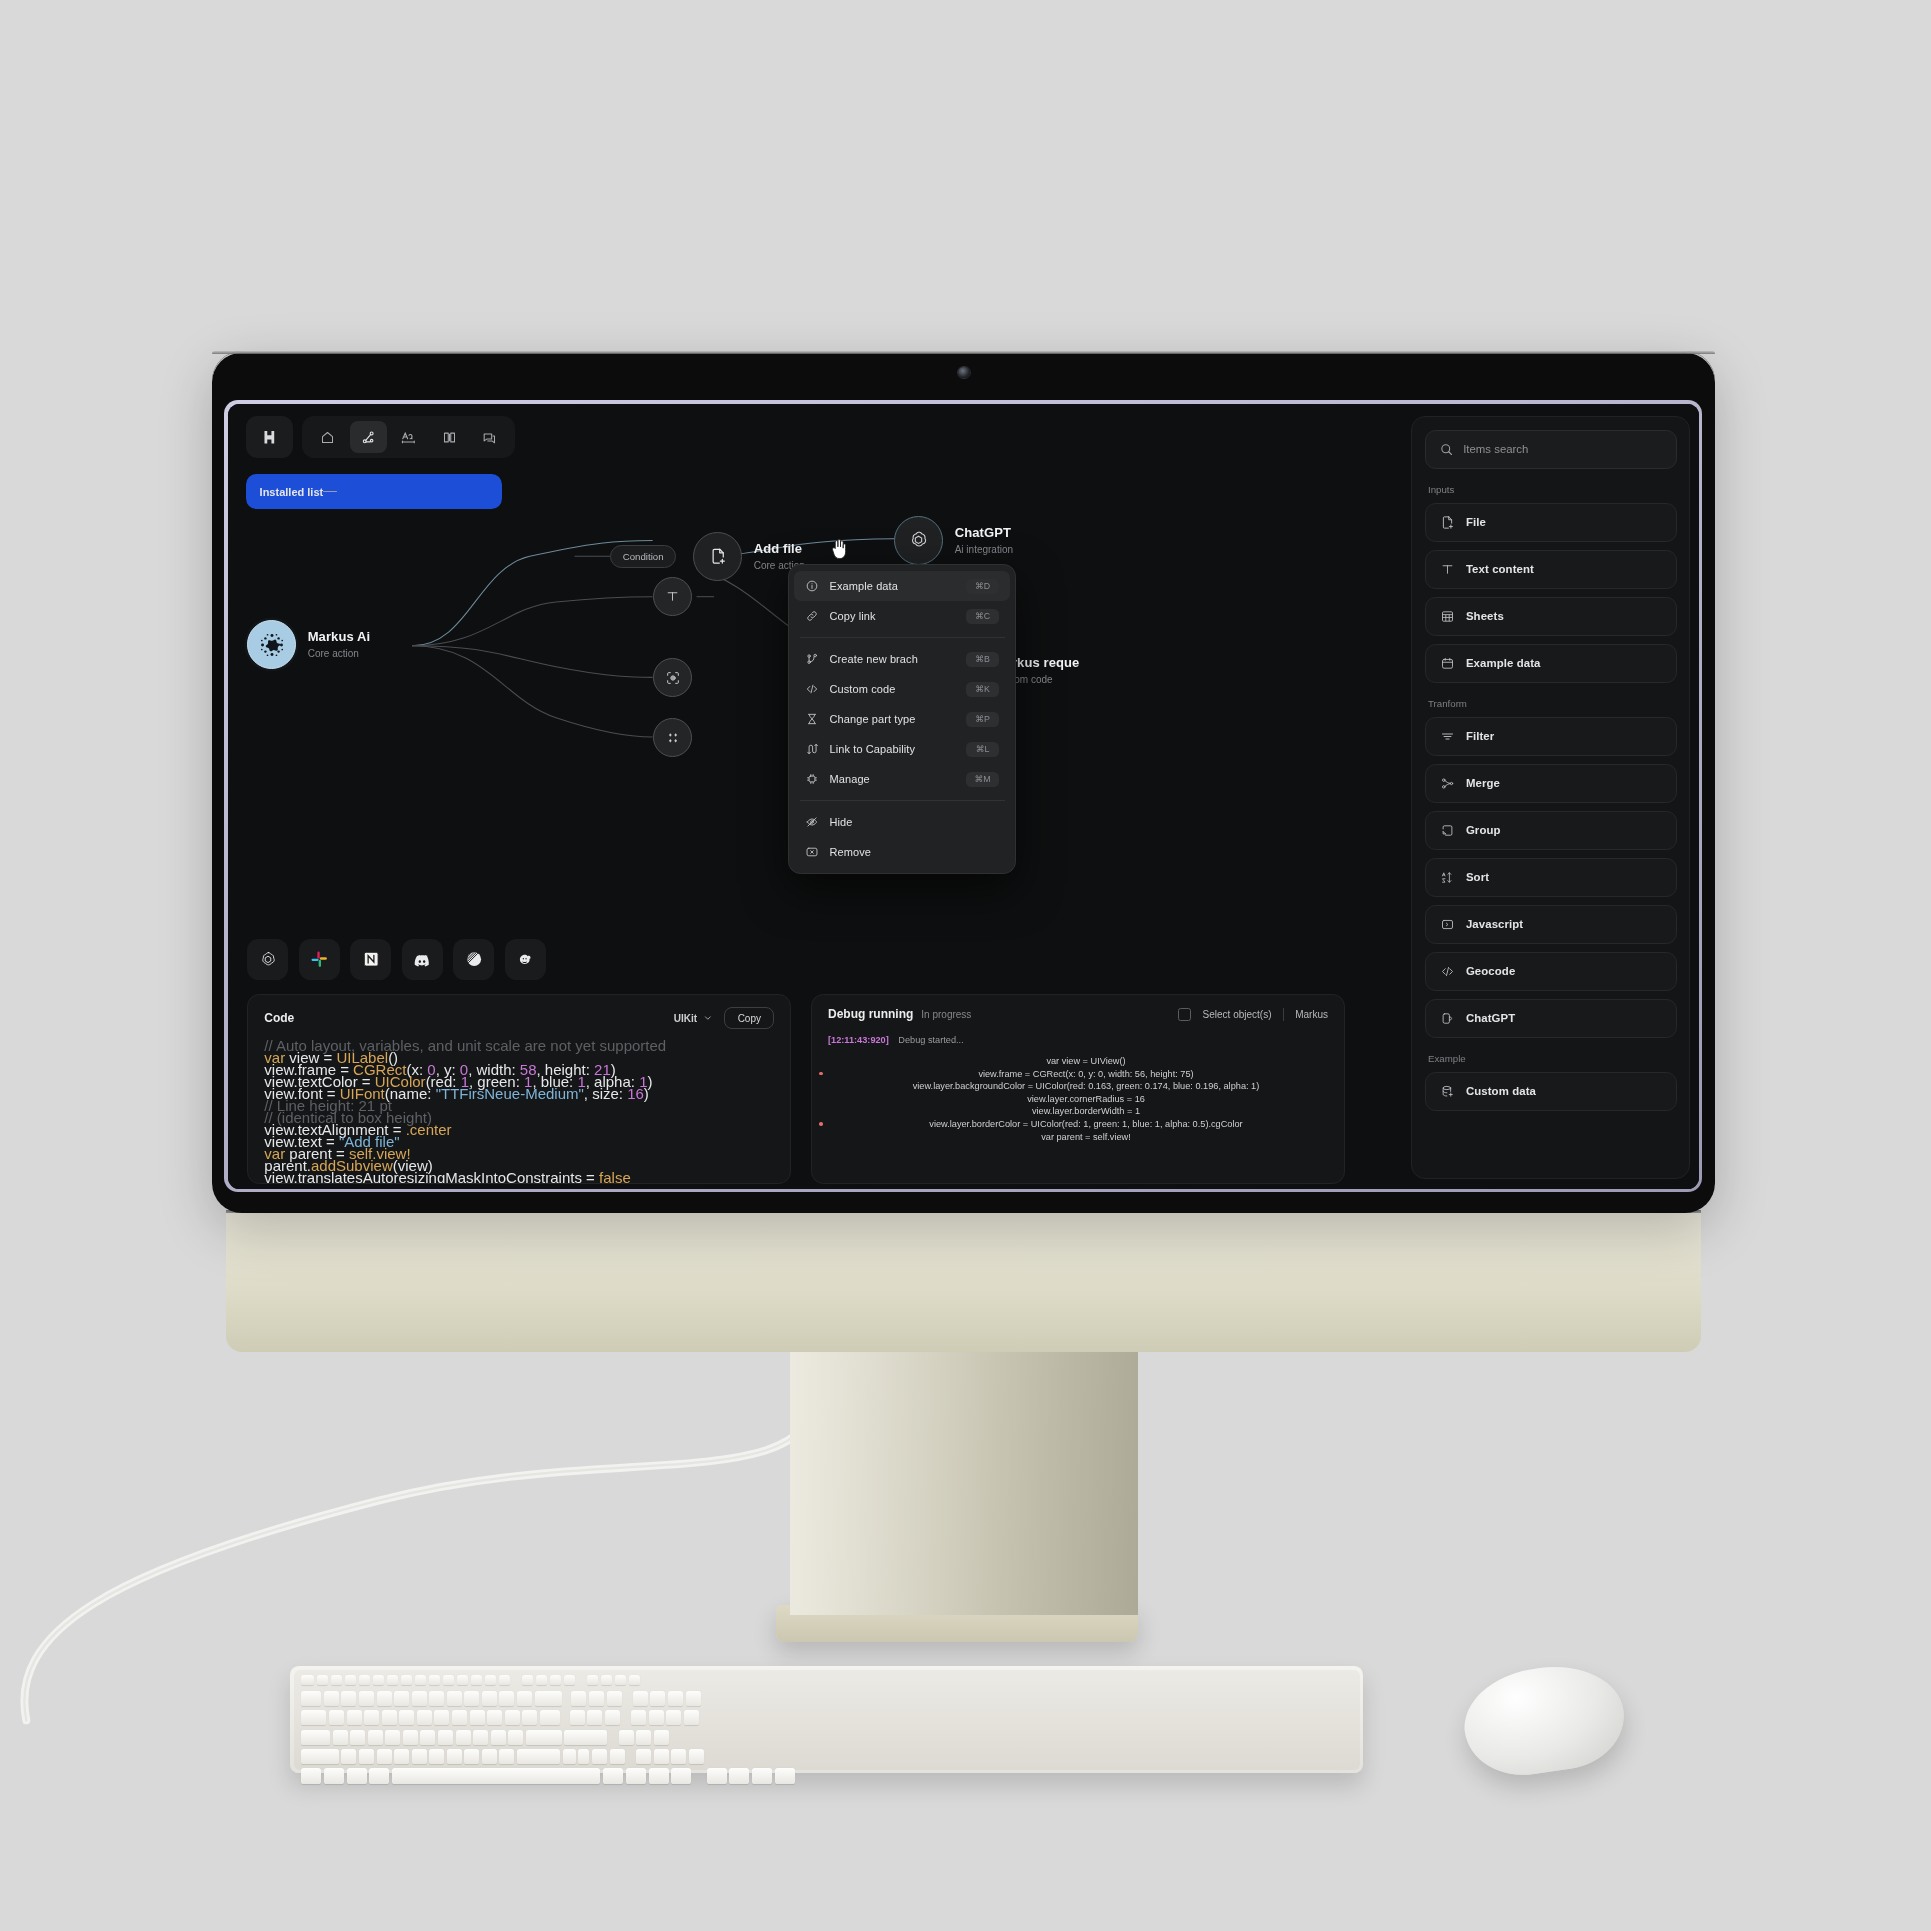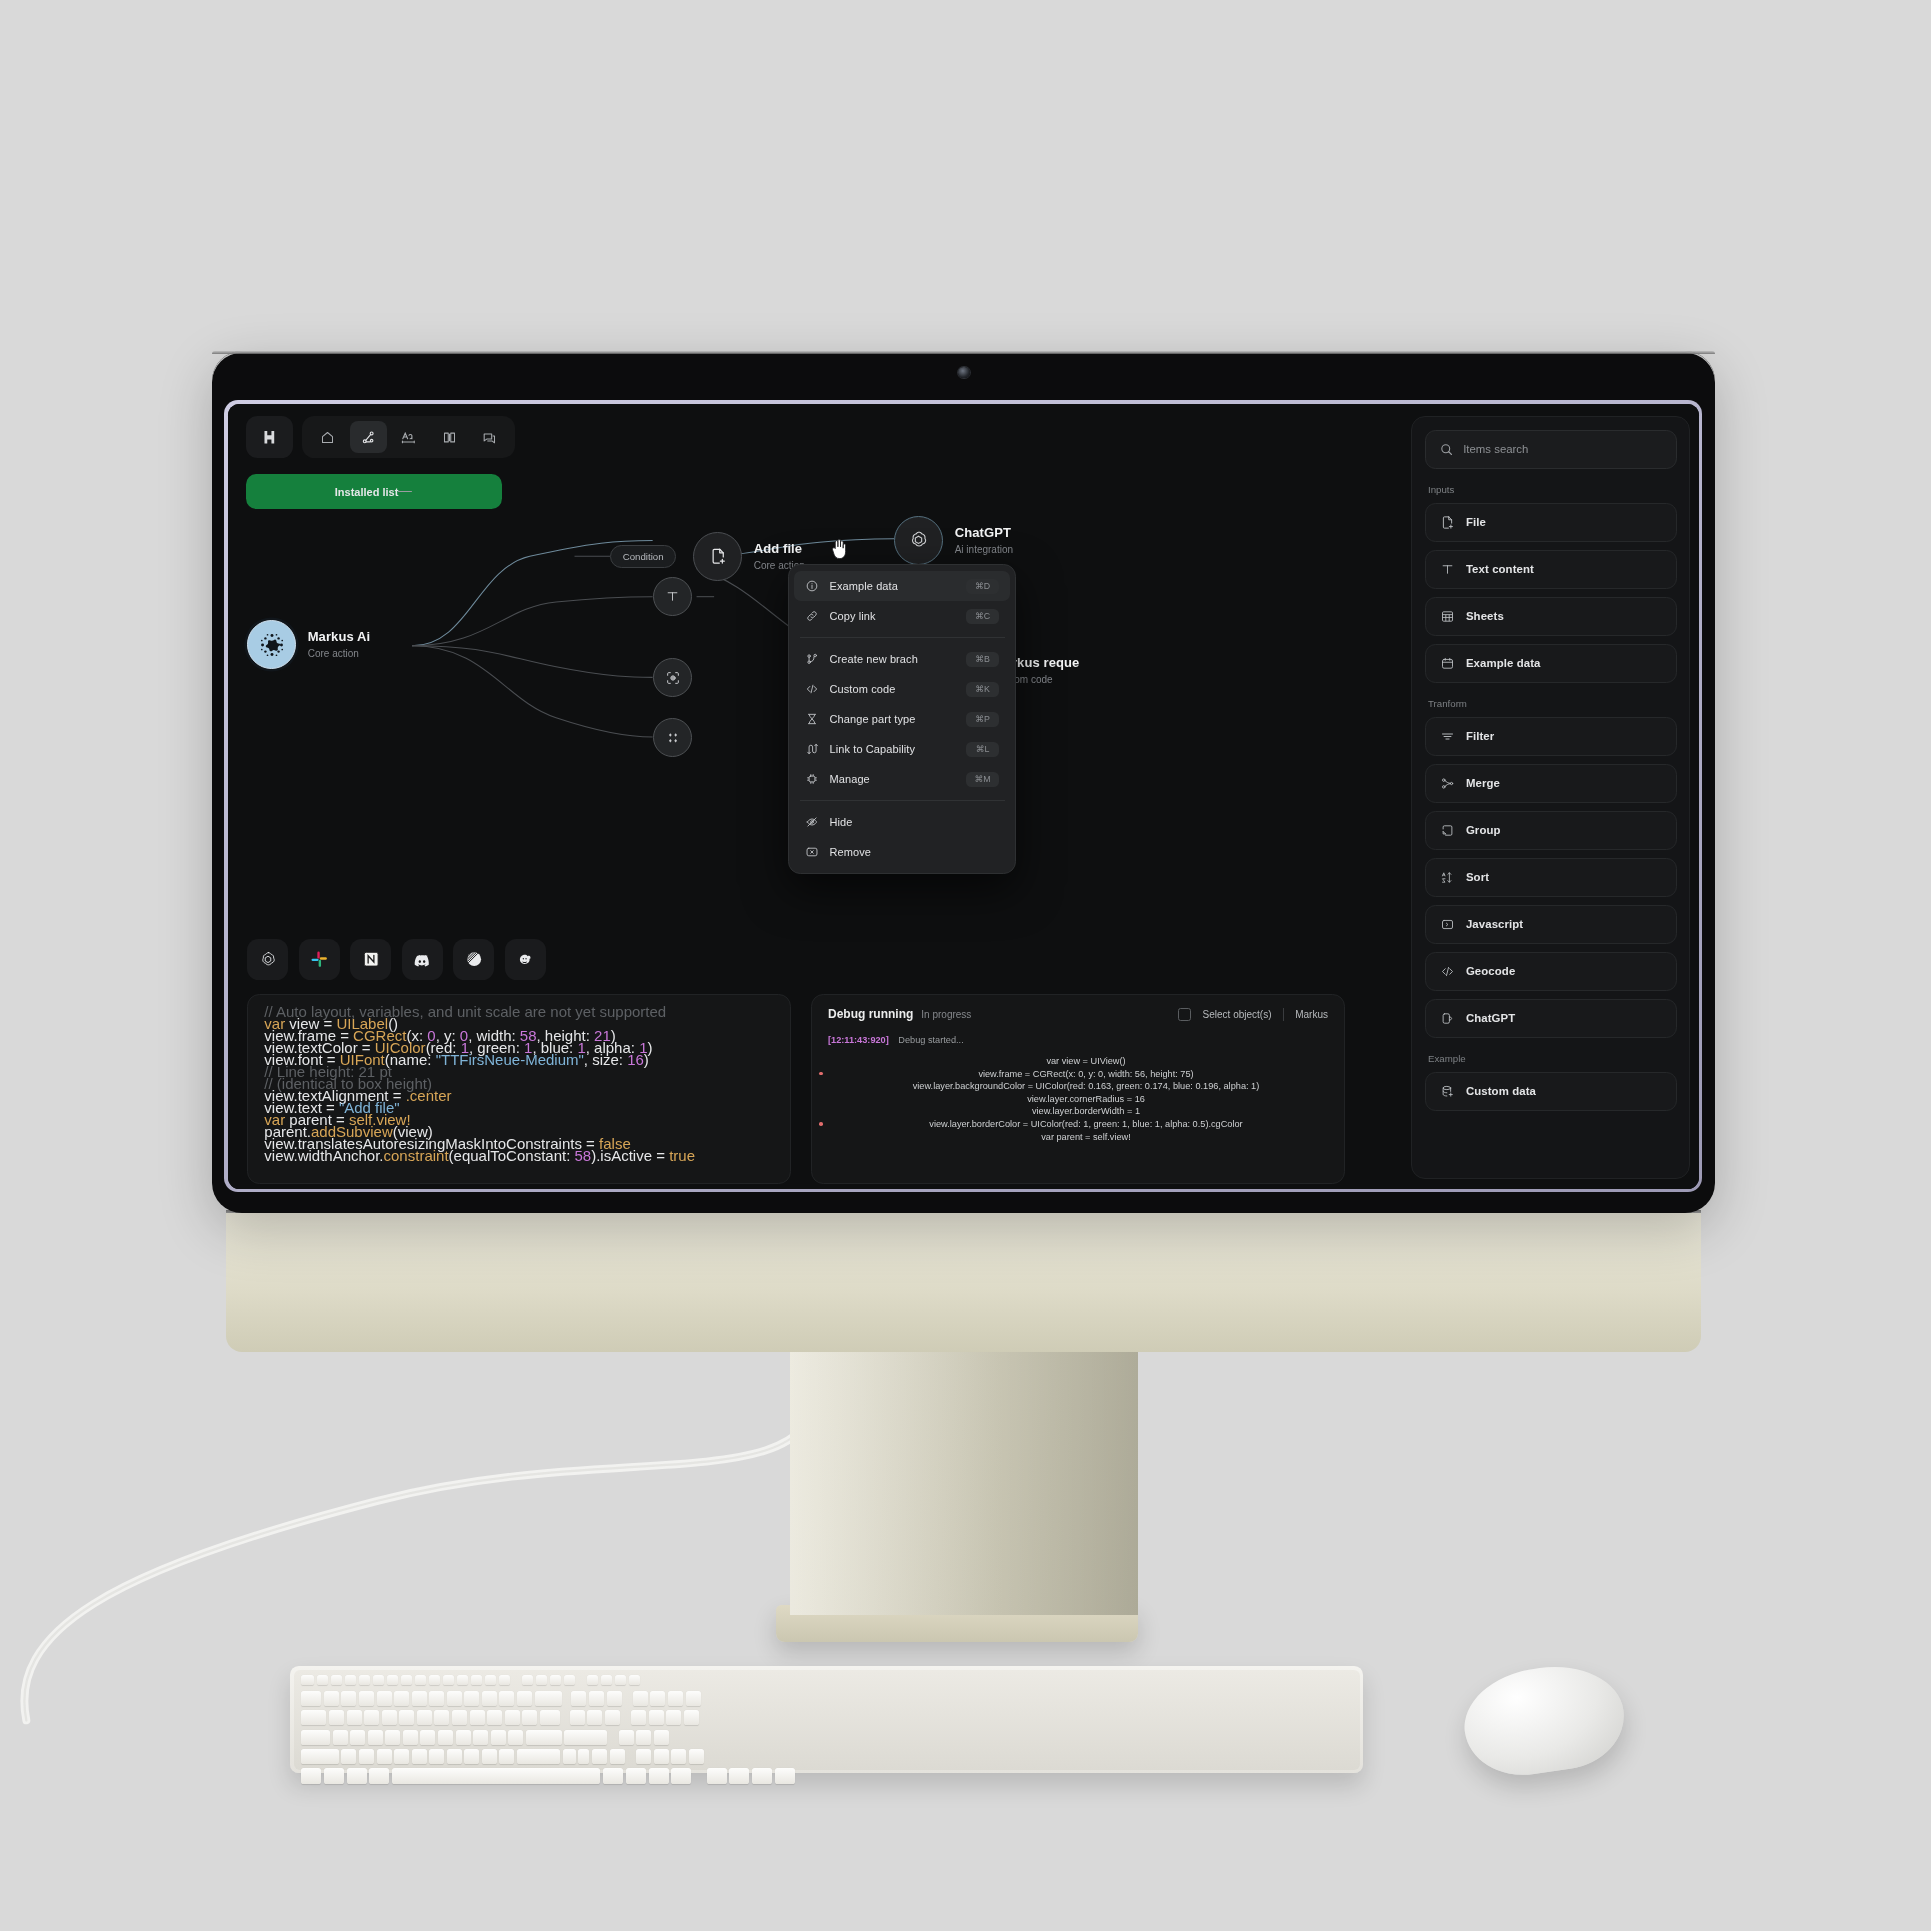--- a/index.html
+++ b/index.html
@@ -94,22 +94,22 @@
   .right-group{
     position:absolute;right:16px;top:12.3px;height:42px;border-radius:12.3px;background:#171819;
     display:flex;align-items:center;padding:0 6.1px;gap:1.8px;
   }
   .rg-btn{width:35px;height:32px;border-radius:8px;display:flex;align-items:center;justify-content:center;}
   .invite{
     height:30px;padding:0 14px;border-radius:8px;background:#a8cce4;color:#12212b;
     font-size:11px;font-weight:700;display:flex;align-items:center;letter-spacing:0.1px;margin-left:5.3px;
   }
   .installed{
-    position:absolute;left:17.6px;top:70px;width:256px;height:35px;border-radius:10.5px;background:#15803d;
-    display:flex;align-items:center;justify-content:center;padding:0 14px;box-sizing:border-box;
+    position:absolute;left:17.6px;top:70px;width:256px;height:35px;border-radius:10.5px;background:#1d4ed8;
+    display:flex;align-items:center;justify-content:flex-start;padding:0 14px;box-sizing:border-box;
   }
   .installed-label{font-size:11px;font-weight:700;color:#e6e7e9;}
   .installed-dash{width:14px;height:1.8px;background:#9a9ca0;border-radius:1.8px;}
 
   
   .canvas{position:absolute;left:12.3px;top:112px;right:298px;height:421px;}
   .edges{position:absolute;left:0;top:0;width:100%;height:100%;}
 
   .node{position:absolute;display:flex;align-items:center;gap:11.4px;}
   .node-circ{
@@ -579,20 +579,34 @@
               </svg>
           </div>
           <div class="dock-item">
             <svg width="18.4" height="18.4" viewBox="0 0 24 24" fill="#e9eaec">
                 <path d="M18.6 11.3c.6-1 .3-2.6-.7-3.4-.9-.7-1.9-.5-2.7.1-.9-1.1-2.2-1.8-3.8-1.8-3.4 0-6.3 2.8-6.3 6.2 0 2.1 1.1 3.9 2.8 5 1.4.8 3.2 1.1 4.9.7 1.8-.4 3.3-1.4 4.2-2.8.8-1.3 1-2.8.6-4h.1zM9.6 12.5c-.5 0-.9-.5-.9-1.1s.4-1.1.9-1.1.9.5.9 1.1-.4 1.1-.9 1.1zm3.5 0c-.5 0-.9-.5-.9-1.1s.4-1.1.9-1.1.9.5.9 1.1-.4 1.1-.9 1.1zm-1.8 4.6c-1.6 0-2.9-.9-2.9-1.7 0-.3.3-.4.7-.2.7.4 1.5.6 2.2.6s1.6-.2 2.2-.6c.4-.2.7-.1.7.2 0 .8-1.3 1.7-2.9 1.7z"></path>
               </svg>
           </div>
         </div>
 
         <div class="panel code">
+          <div class="panel-head">
+            <span class="panel-title">Code</span>
+            <div class="panel-right">
+              <span class="uikit">
+                <span>UIKit</span>
+                <span class="ico">
+                    <svg width="9.7" height="9.7" viewBox="0 0 24 24" fill="none" stroke="#b9bbbe" stroke-width="2.1" stroke-linecap="round" stroke-linejoin="round">
+                      <path d="M6 9.5 12 15.5l6-6"></path>
+                    </svg>
+                  </span>
+              </span>
+              <span class="copybtn">Copy</span>
+            </div>
+          </div>
           <div class="code-body">
             <div class="cm">// Auto layout, variables, and unit scale are not yet supported</div>
             <div class="ln"><span class="kw">var</span> view = <span class="ty">UILabel</span>()</div>
             <div class="ln">view.frame = <span class="ty">CGRect</span>(x: <span class="num">0</span>, y: <span class="num">0</span>, width: <span class="num">58</span>, height: <span class="num">21</span>)</div>
             <div class="ln">view.textColor = <span class="ty">UIColor</span>(red: <span class="num">1</span>, green: <span class="num">1</span>, blue: <span class="num">1</span>, alpha: <span class="num">1</span>)</div>
             <div class="ln">view.font = <span class="ty">UIFont</span>(name: <span class="str">"TTFirsNeue-Medium"</span>, size: <span class="num">16</span>)</div>
             <div class="cm">// Line height: 21 pt</div>
             <div class="cm">// (identical to box height)</div>
             <div class="ln">view.textAlignment = <span class="fn">.center</span></div>
             <div class="ln">view.text = <span class="str">"Add file"</span></div>

